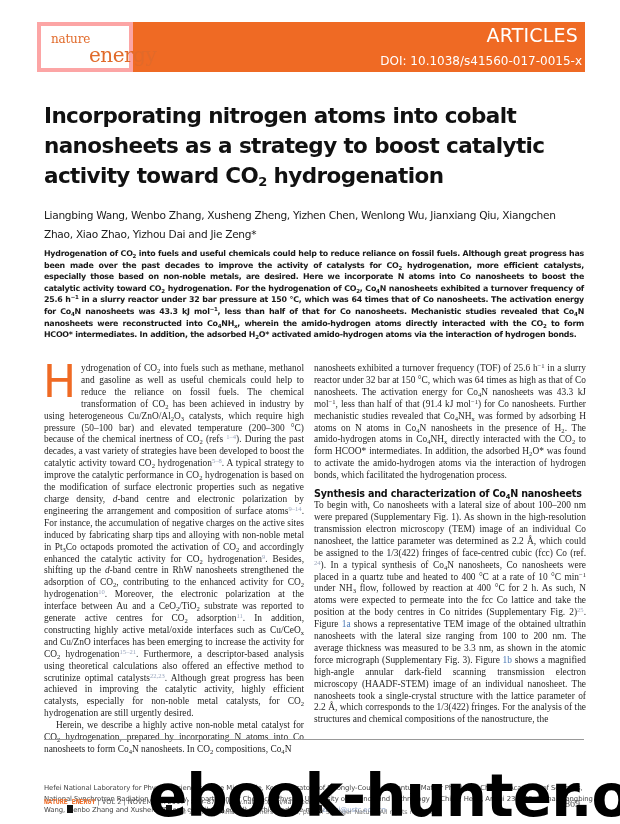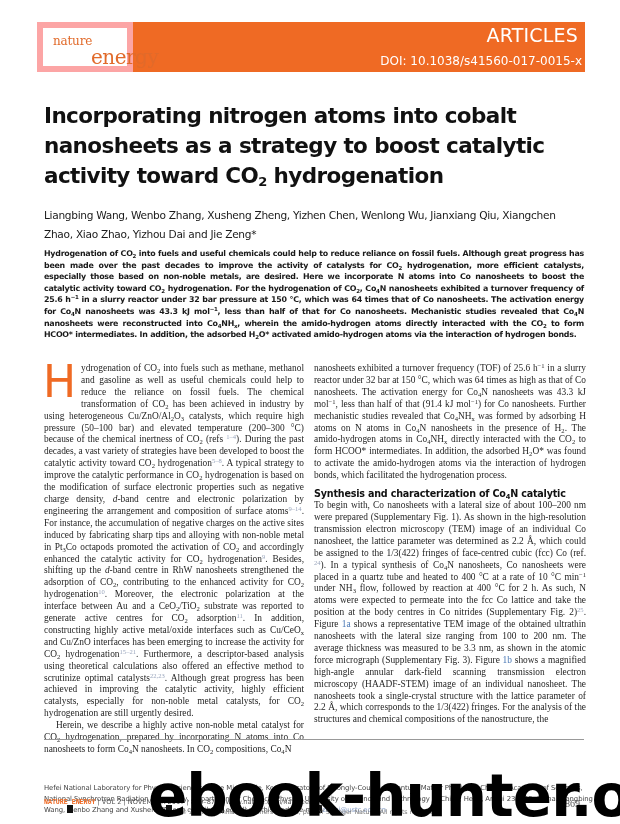--- a/index.html
+++ b/index.html
@@ -1,20 +1,20 @@
 <!DOCTYPE html>
 <html><head>
 <meta charset="utf-8">
 <style>
   * { box-sizing: border-box; margin: 0; padding: 0; }
   html, body { width: 620px; height: 824px; background: #ffffff; overflow: hidden; }
   body { position: relative; font-family: "Liberation Serif", serif; color: #1a1a1a; }
 
   .banner { position: absolute; left: 37px; top: 22px; width: 548px; height: 50px; background: #ef6a24; }
-  .logo-box { position: absolute; left: 37px; top: 22px; width: 96px; height: 50px; background: #fff; border: 6px solid #fca5a5; }
+  .logo-box { position: absolute; left: 37px; top: 22px; width: 96px; height: 50px; background: #fff; border: 4px solid #fca5a5; }
   .logo-nature { position: absolute; left: 10px; top: 6px; font-family: "DejaVu Serif", serif; font-size: 12px; color: #e16a2a; letter-spacing: -0.2px; }
   .logo-energy { position: absolute; left: 8px; top: 17px; font-family: "DejaVu Serif", serif; font-size: 20px; color: #e16a2a; letter-spacing: -0.5px; margin-left: 40px; }
   .articles { position: absolute; right: 42px; top: 24px; font-family: "DejaVu Sans", sans-serif; font-size: 19px; color: #fff; letter-spacing: 0.2px; }
   .doi { position: absolute; right: 38px; top: 54px; font-family: "DejaVu Sans", sans-serif; font-size: 12px; color: #fff; }
 
   .title { position: absolute; left: 44px; top: 101px; width: 520px; font-family: "DejaVu Sans", sans-serif; font-size: 21.5px; font-weight: bold; line-height: 30px; color: #111; letter-spacing: -0.6px; }
   .title sub { font-size: 13px; vertical-align: -3px; line-height: 0; }
 
   .authors { position: absolute; left: 44px; top: 206px; width: 540px; font-family: "DejaVu Sans", sans-serif; font-size: 10.6px; line-height: 19px; color: #1a1a1a; letter-spacing: -0.3px; }
 
@@ -61,21 +61,21 @@
 
 <div class="abstract"><span>Hydrogenation of CO</span><sub>2</sub><span> into fuels and useful chemicals could help to reduce reliance on fossil fuels. Although great progress has been made over the past decades to improve the activity of catalysts for CO</span><sub>2</sub><span> hydrogenation, more efficient catalysts, especially those based on non-noble metals, are desired. Here we incorporate N atoms into Co nanosheets to boost the catalytic activity toward CO</span><sub>2</sub><span> hydrogenation. For the hydrogenation of CO</span><sub>2</sub><span>, Co</span><sub>4</sub><span>N nanosheets exhibited a turnover frequency of 25.6 h</span><sup>−1</sup><span> in a slurry reactor under 32 bar pressure at 150 °C, which was 64 times that of Co nanosheets. The activation energy for Co</span><sub>4</sub><span>N nanosheets was 43.3 kJ mol</span><sup>−1</sup><span>, less than half of that for Co nanosheets. Mechanistic studies revealed that Co</span><sub>4</sub><span>N nanosheets were reconstructed into Co</span><sub>4</sub><span>NH</span><sub>x</sub><span>, wherein the amido-hydrogen atoms directly interacted with the CO</span><sub>2</sub><span> to form HCOO* intermediates. In addition, the adsorbed H</span><sub>2</sub><span>O* activated amido-hydrogen atoms via the interaction of hydrogen bonds.</span></div>
 
 <div class="col col-left">
   <p><span class="dropcap">H</span><span>ydrogenation of CO</span><sub>2</sub><span> into fuels such as methane, methanol and gasoline as well as useful chemicals could help to reduce the reliance on fossil fuels. The chemical transformation of CO</span><sub>2</sub><span> has been achieved in industry by using heterogeneous Cu/ZnO/Al</span><sub>2</sub><span>O</span><sub>3</sub><span> catalysts, which require high pressure (50–100 bar) and elevated temperature (200–300 °C) because of the chemical inertness of CO</span><sub>2</sub><span> (refs </span><sup class="cite">1–4</sup><span>). During the past decades, a vast variety of strategies have been developed to boost the catalytic activity toward CO</span><sub>2</sub><span> hydrogenation</span><sup class="cite">5–8</sup><span>. A typical strategy to improve the catalytic performance in CO</span><sub>2</sub><span> hydrogenation is based on the modification of surface electronic properties such as negative charge density, </span><i>d</i><span>-band centre and electronic polarization by engineering the arrangement and composition of surface atoms</span><sup class="cite">9–14</sup><span>. For instance, the accumulation of negative charges on the active sites induced by fabricating sharp tips and alloying with non-noble metal in Pt</span><sub>3</sub><span>Co octapods promoted the activation of CO</span><sub>2</sub><span> and accordingly enhanced the catalytic activity for CO</span><sub>2</sub><span> hydrogenation</span><sup class="cite">9</sup><span>. Besides, shifting up the </span><i>d</i><span>-band centre in RhW nanosheets strengthened the adsorption of CO</span><sub>2</sub><span>, contributing to the enhanced activity for CO</span><sub>2</sub><span> hydrogenation</span><sup class="cite">10</sup><span>. Moreover, the electronic polarization at the interface between Au and a CeO</span><sub>2</sub><span>/TiO</span><sub>2</sub><span> substrate was reported to generate active centres for CO</span><sub>2</sub><span> adsorption</span><sup class="cite">11</sup><span>. In addition, constructing highly active metal/oxide interfaces such as Cu/CeO</span><sub>x</sub><span> and Cu/ZnO interfaces has been emerging to increase the activity for CO</span><sub>2</sub><span> hydrogenation</span><sup class="cite">15–21</sup><span>. Furthermore, a descriptor-based analysis using theoretical calculations also offered an effective method to scrutinize optimal catalysts</span><sup class="cite">22,23</sup><span>. Although great progress has been achieved in improving the catalytic activity, highly efficient catalysts, especially for non-noble metal catalysts, for CO</span><sub>2</sub><span> hydrogenation are still urgently desired.</span></p>
   <p class="indent"><span>Herein, we describe a highly active non-noble metal catalyst for CO</span><sub>2</sub><span> hydrogenation, prepared by incorporating N atoms into Co nanosheets to form Co</span><sub>4</sub><span>N nanosheets. In CO</span><sub>2</sub><span> compositions, Co</span><sub>4</sub><span>N</span></p>
 </div>
 
 <div class="col col-right">
   <p><span>nanosheets exhibited a turnover frequency (TOF) of 25.6 h</span><sup>−1</sup><span> in a slurry reactor under 32 bar at 150 °C, which was 64 times as high as that of Co nanosheets. The activation energy for Co</span><sub>4</sub><span>N nanosheets was 43.3 kJ mol</span><sup>−1</sup><span>, less than half of that (91.4 kJ mol</span><sup>−1</sup><span>) for Co nanosheets. Further mechanistic studies revealed that Co</span><sub>4</sub><span>NH</span><sub>x</sub><span> was formed by adsorbing H atoms on N atoms in Co</span><sub>4</sub><span>N nanosheets in the presence of H</span><sub>2</sub><span>. The amido-hydrogen atoms in Co</span><sub>4</sub><span>NH</span><sub>x</sub><span> directly interacted with the CO</span><sub>2</sub><span> to form HCOO* intermediates. In addition, the adsorbed H</span><sub>2</sub><span>O* was found to activate the amido-hydrogen atoms via the interaction of hydrogen bonds, which facilitated the hydrogenation process.</span></p>
-  <h2 class="section-head"><span>Synthesis and characterization of Co</span><sub>4</sub><span>N catalytic</span></h2>
+  <h2 class="section-head"><span>Synthesis and characterization of Co</span><sub>4</sub><span>N nanosheets</span></h2>
   <p><span>To begin with, Co nanosheets with a lateral size of about 100–200 nm were prepared (Supplementary Fig. 1). As shown in the high-resolution transmission electron microscopy (TEM) image of an individual Co nanosheet, the lattice parameter was determined as 2.2 Å, which could be assigned to the 1/3(422) fringes of face-centred cubic (fcc) Co (ref. </span><sup class="cite">24</sup><span>). In a typical synthesis of Co</span><sub>4</sub><span>N nanosheets, Co nanosheets were placed in a quartz tube and heated to 400 °C at a rate of 10 °C min</span><sup>−1</sup><span> under NH</span><sub>3</sub><span> flow, followed by reaction at 400 °C for 2 h. As such, N atoms were expected to permeate into the fcc Co lattice and take the position at the body centres in Co nitrides (Supplementary Fig. 2)</span><sup class="cite">25</sup><span>. Figure </span><span class="figref">1a</span><span> shows a representative TEM image of the obtained ultrathin nanosheets with the lateral size ranging from 100 to 200 nm. The average thickness was measured to be 3.3 nm, as shown in the atomic force micrograph (Supplementary Fig. 3). Figure </span><span class="figref">1b</span><span> shows a magnified high-angle annular dark-field scanning transmission electron microscopy (HAADF-STEM) image of an individual nanosheet. The nanosheets took a single-crystal structure with the lattice parameter of 2.2 Å, which corresponds to the 1/3(422) fringes. For the analysis of the structures and chemical compositions of the nanostructure, the</span></p>
 </div>
 
 <div class="rule"></div>
 <div class="affil"><span>Hefei National Laboratory for Physical Sciences at the Microscale, Key Laboratory of Strongly-Coupled Quantum Matter Physics of Chinese Academy of Sciences, National Synchrotron Radiation Laboratory, Department of Chemical Physics, University of Science and Technology of China, Hefei, Anhui 230026, China. Liangbing Wang, </span><span class="redact"></span><span>enbo Zhang and Xusheng Z</span><span class="redact"></span><span>eng contribut</span><span class="redact"></span><span> equally to this work. *e-ma</span><span class="redact"></span><span class="email">zengj@ustc.edu.cn</span></div>
 
 <div class="footer"><span class="journal">NATURE ENERGY</span><span> | VOL 2 | NOVEMBER 2017 | 869–876 | www.nature.com/natureenergy</span></div>
 <div class="page-num">869</div>
 <div class="copyright">© 2017 Macmillan Publishers Limited, part of Springer Nature. All rights reserved.</div>
 

